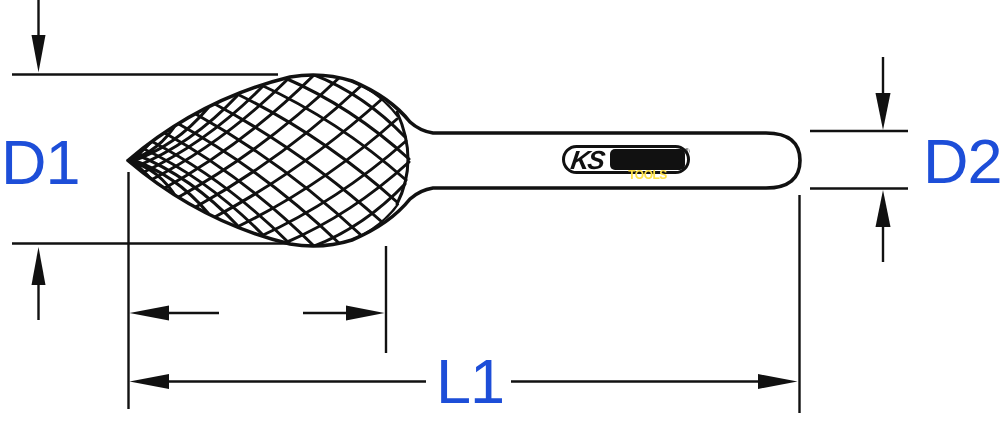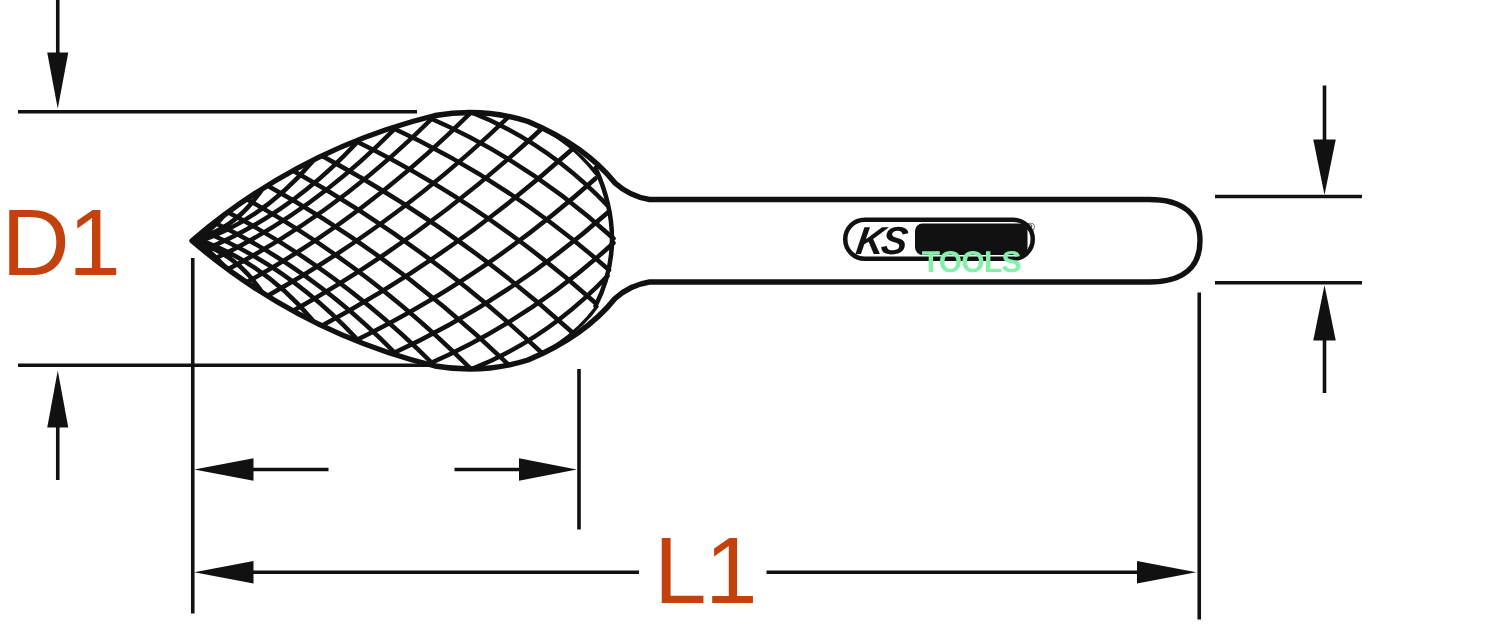--- a/index.html
+++ b/index.html
@@ -9,21 +9,21 @@
     background:#ffffff;
     overflow:hidden;
     font-family:"Liberation Sans", sans-serif;
   }
   .canvas svg{position:absolute;left:0;top:0;}
   .dim-label{
     position:absolute;
     font-size:63px;
     line-height:1;
     letter-spacing:-1px;
-    color:#c2410c;
+    color:#1d4ed8;
     white-space:nowrap;
     user-select:none;
   }
   #label-d1{left:1px;top:131px;}
   #label-d2{left:923px;top:130px;}
   #label-l2{left:225px;top:281px;}
   #label-l1{left:436px;top:350px;}
   .logo{
     position:absolute;
     left:562px;top:145px;
@@ -45,23 +45,23 @@
   }
   .logo-tools-box{
     position:absolute;
     left:45px;top:1px;
     width:75px;height:21px;
     background:#111111;
     border-radius:5px;
     display:flex;align-items:center;justify-content:center;
   }
   .logo-tools-box span{
-    color:#86efac;
+    color:#fde047;
     font-weight:bold;
-    font-size:20px;
+    font-size:12px;
     letter-spacing:-0.5px;
     line-height:1;
     margin-top:30px;
   }
   .logo-reg{
     position:absolute;
     left:119px;top:-1px;
     font-size:8px;
     color:#111111;
   }
@@ -162,20 +162,21 @@
           M340 77Q375 86 398 116"></path>
       </g>
 
       <path d="M397 112Q419 160.5 397 204" fill="none" stroke="#111111" stroke-width="3" stroke-linecap="round"></path>
 
       <path d="M128 160.5Q200 99 290 77Q322 71.5 352 81Q390 97 410 122Q420 131 433 133L766 133C789 133 800 143 800 160.5C800 178 789 188 766 188L433 188Q420 190 410 199Q390 224 352 240Q322 249.5 290 244Q200 222 128 160.5Z" fill="none" stroke="#111111" stroke-width="3.6" stroke-linejoin="round"></path>
     </g>
   </svg>
 
   <div class="dim-label" id="label-d1">D1</div>
+  <div class="dim-label" id="label-d2">D2</div>
   <div class="dim-label" id="label-l1">L1</div>
 
   <div class="logo">
     <span class="logo-ks">KS</span>
     <span class="logo-tools-box">
       <span>TOOLS</span>
     </span>
     <span class="logo-reg">®</span>
   </div>
 

